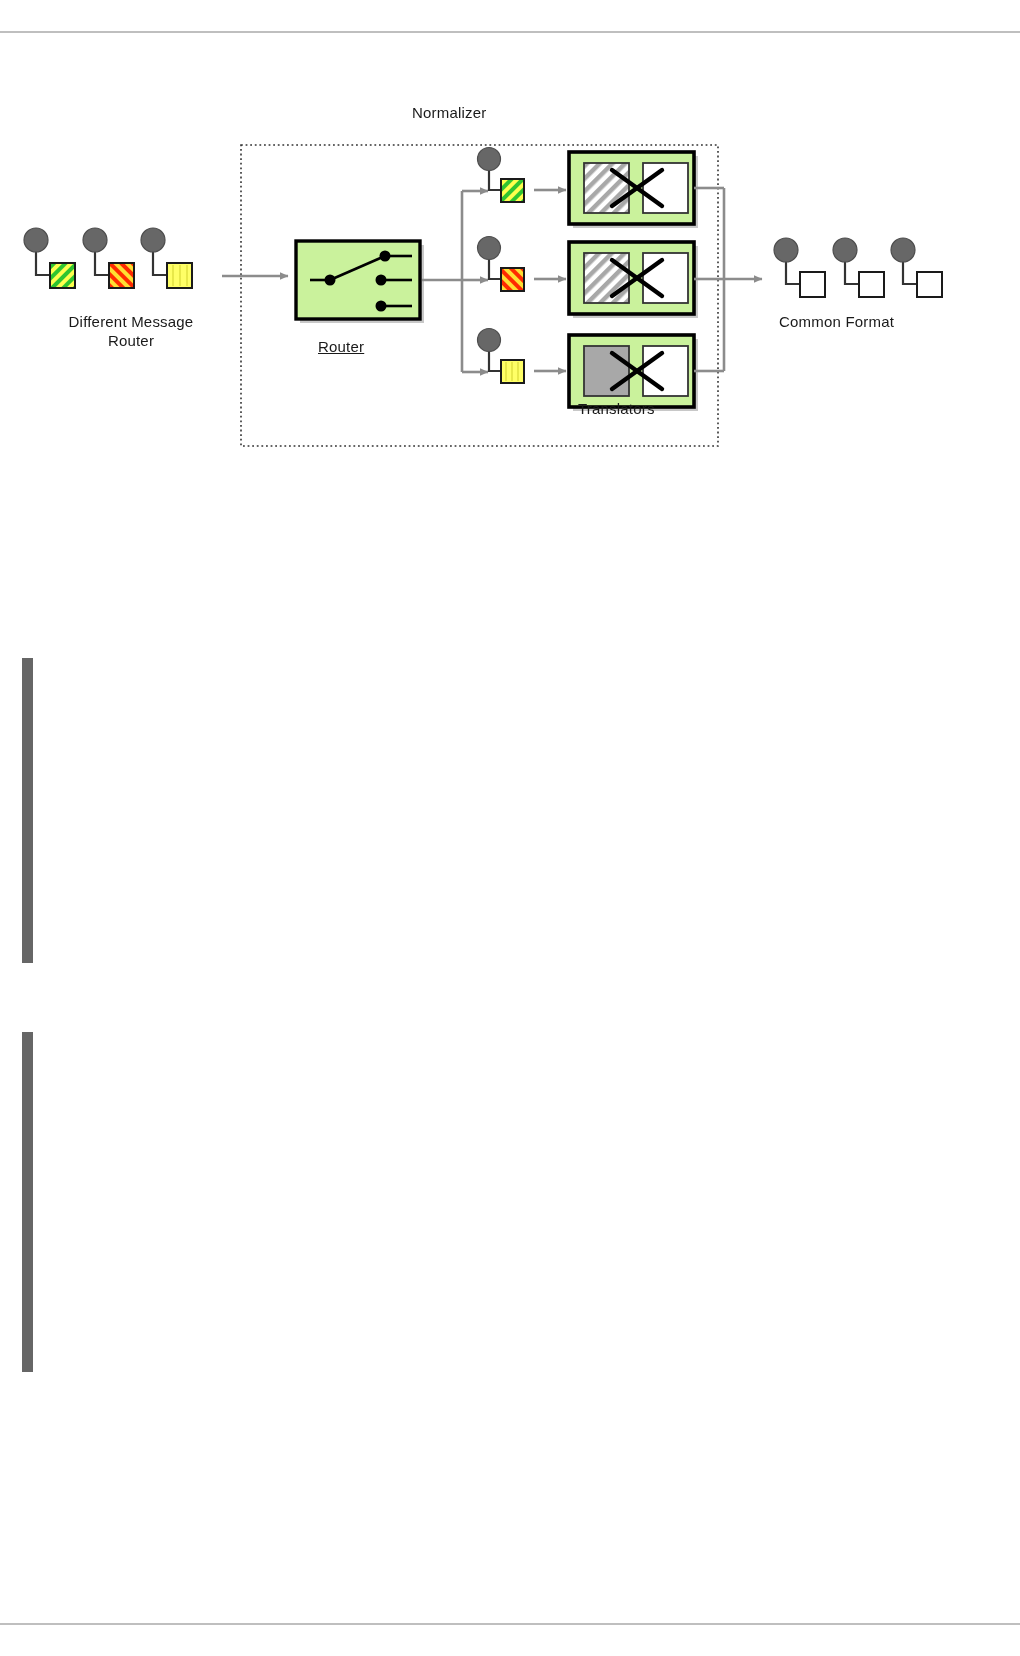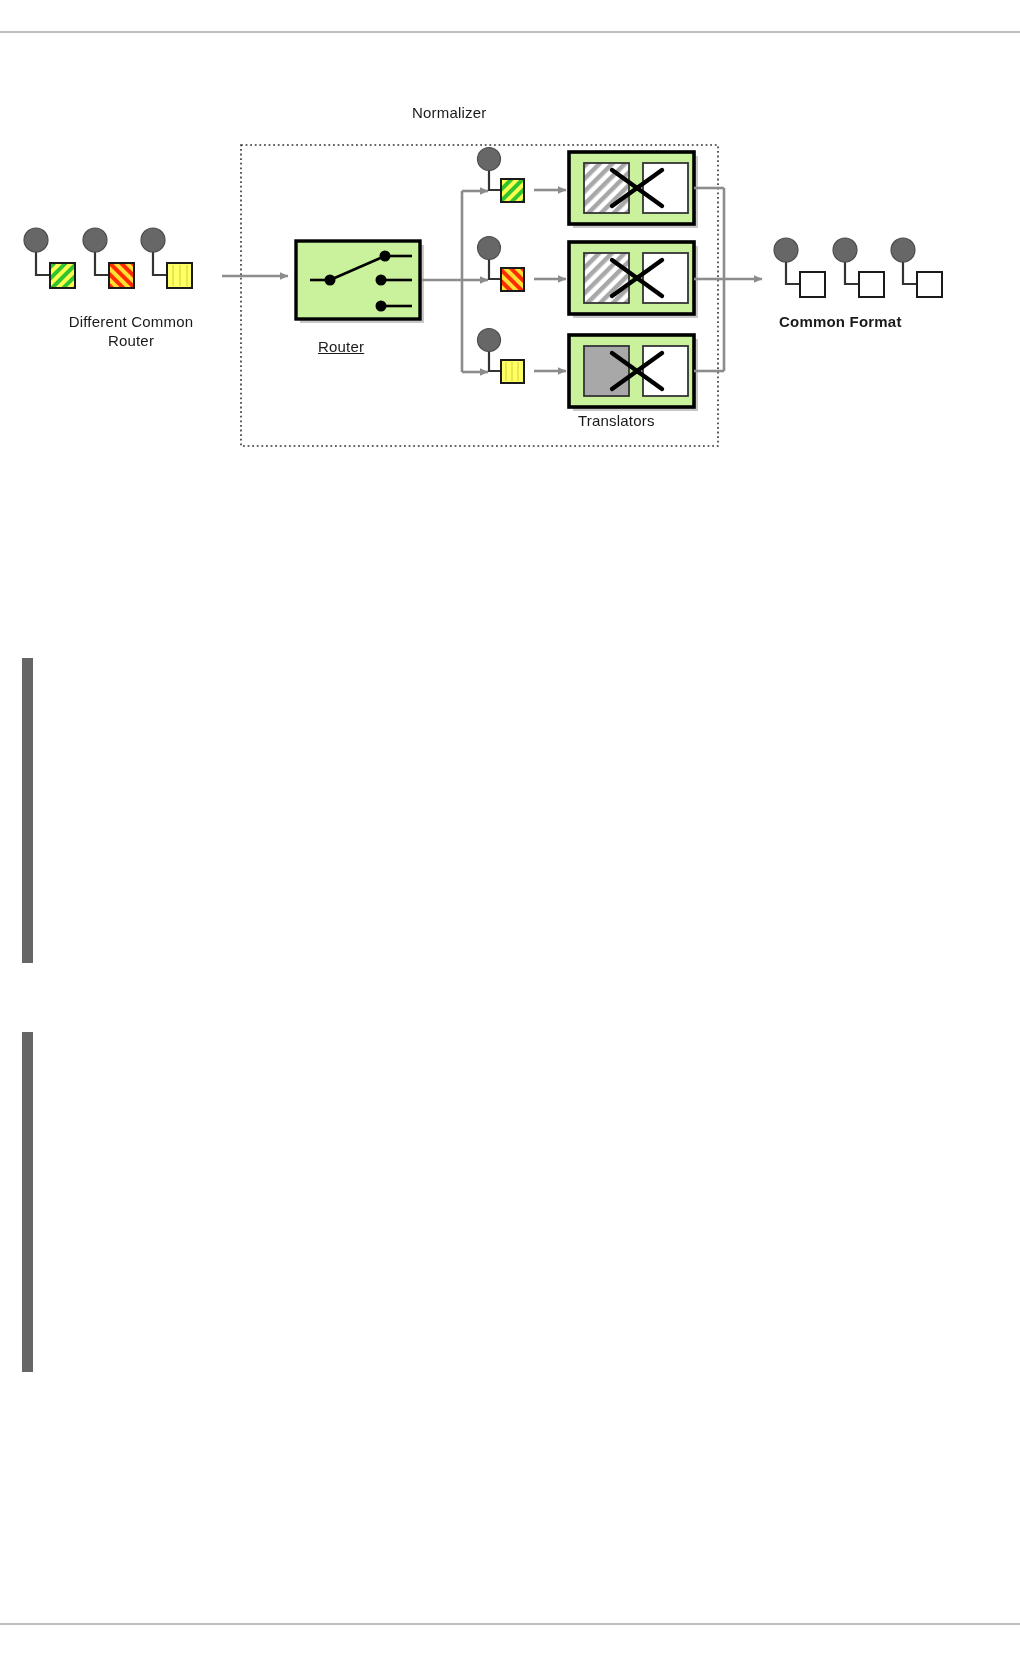--- a/index.html
+++ b/index.html
@@ -45,22 +45,22 @@
   .fig-label {
     position: absolute;
     font-family: "Liberation Sans", sans-serif;
     font-size: 15px;
     color: #1a1a1a;
     white-space: nowrap;
     letter-spacing: 0.2px;
   }
   #label-normalizer { left: 412px; top: 44px; }
   #label-router     { left: 318px; top: 278px; text-decoration: underline; }
-  #label-translators{ left: 578px; top: 352px; }
-  #label-common     { left: 779px; top: 253px; font-weight: bold; }
+  #label-translators{ left: 578px; top: 340px; }
+  #label-common     { left: 779px; top: 253px; }
   #label-diffmsg    { left: 48px;  top: 253px; text-align: center; width: 166px; white-space: normal; line-height: 1.25; }
 </style>
 </head>
 <body>
 
 <div class="page-rule" id="rule-top"></div>
 <div class="page-rule" id="rule-bot"></div>
 
 <div class="side-bar" id="bar-1"></div>
 <div class="side-bar" id="bar-2"></div>
@@ -245,17 +245,17 @@
 
   <div class="fig-label" id="label-normalizer">Normalizer</div>
 
   <div class="fig-label" id="label-router">Router</div>
 
   <div class="fig-label" id="label-translators">Translators</div>
 
   <div class="fig-label" id="label-common">Common Format</div>
 
   <div class="fig-label" id="label-diffmsg">
-    <span>Different Common</span><br>
+    <span>Different Message</span><br>
     <span>Router</span>
   </div>
 
 </div>
 
 </body></html>

